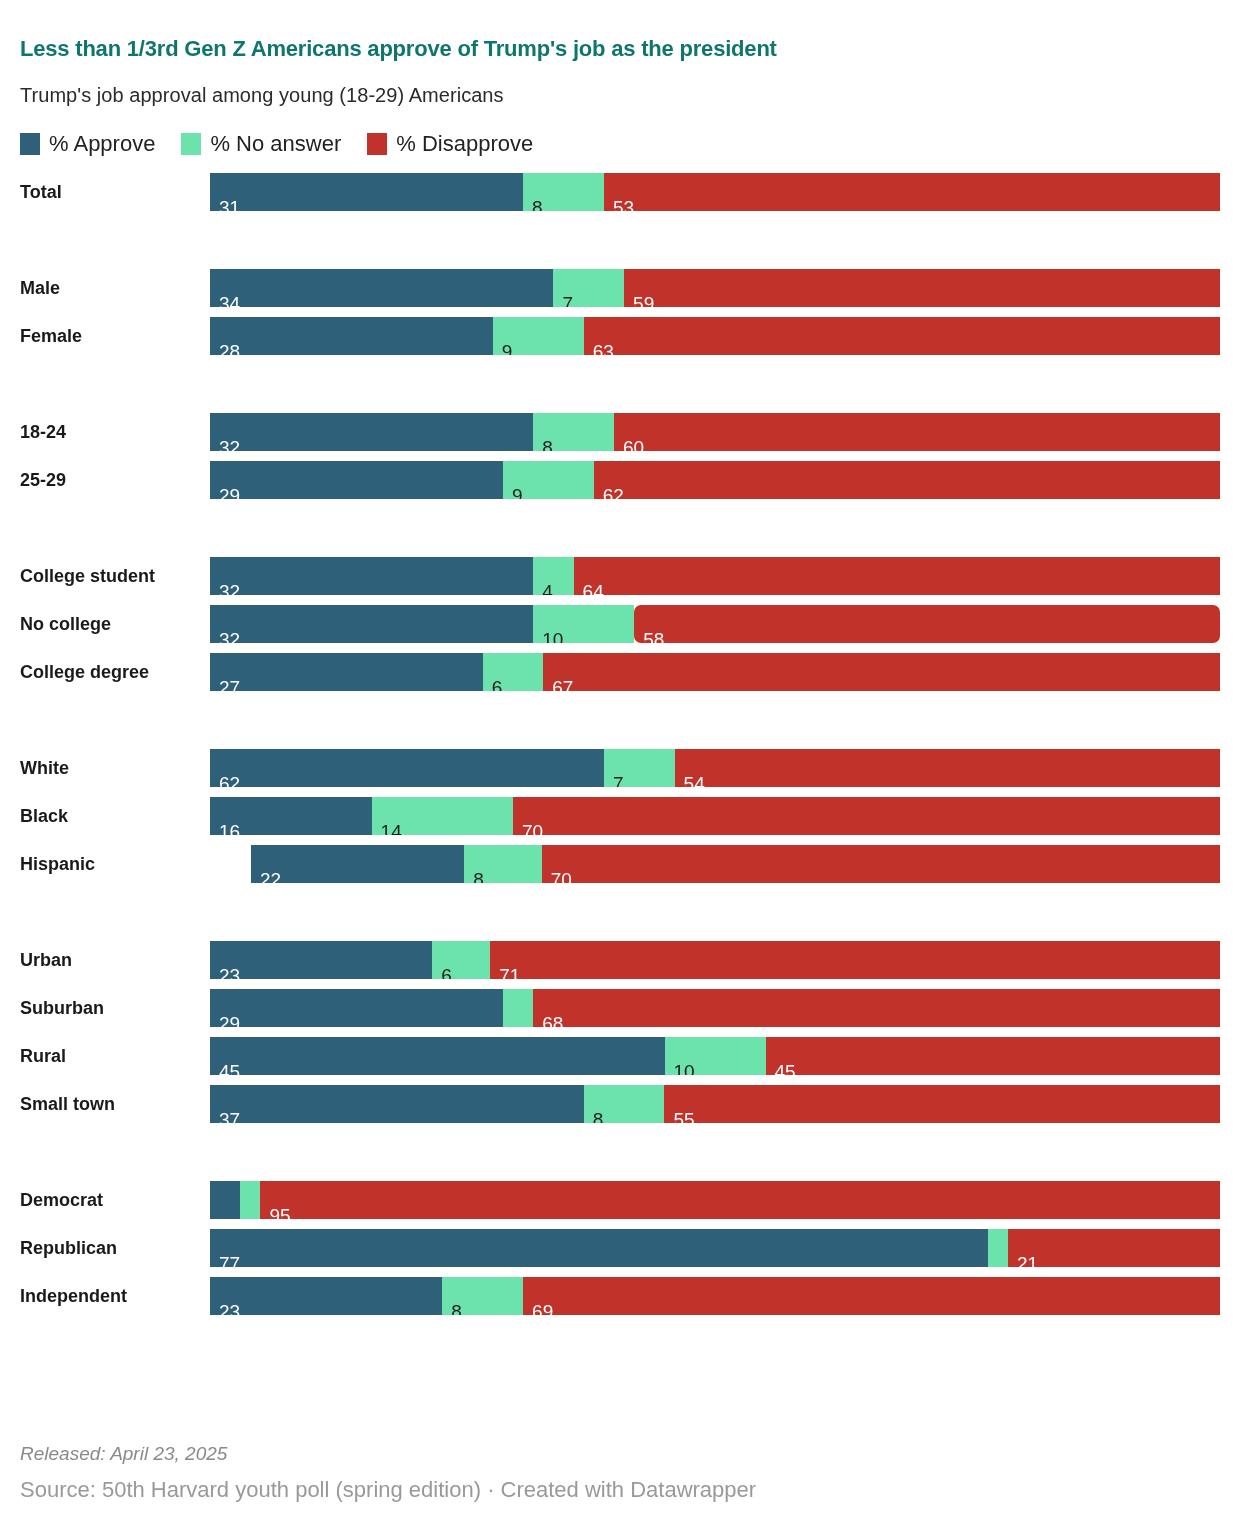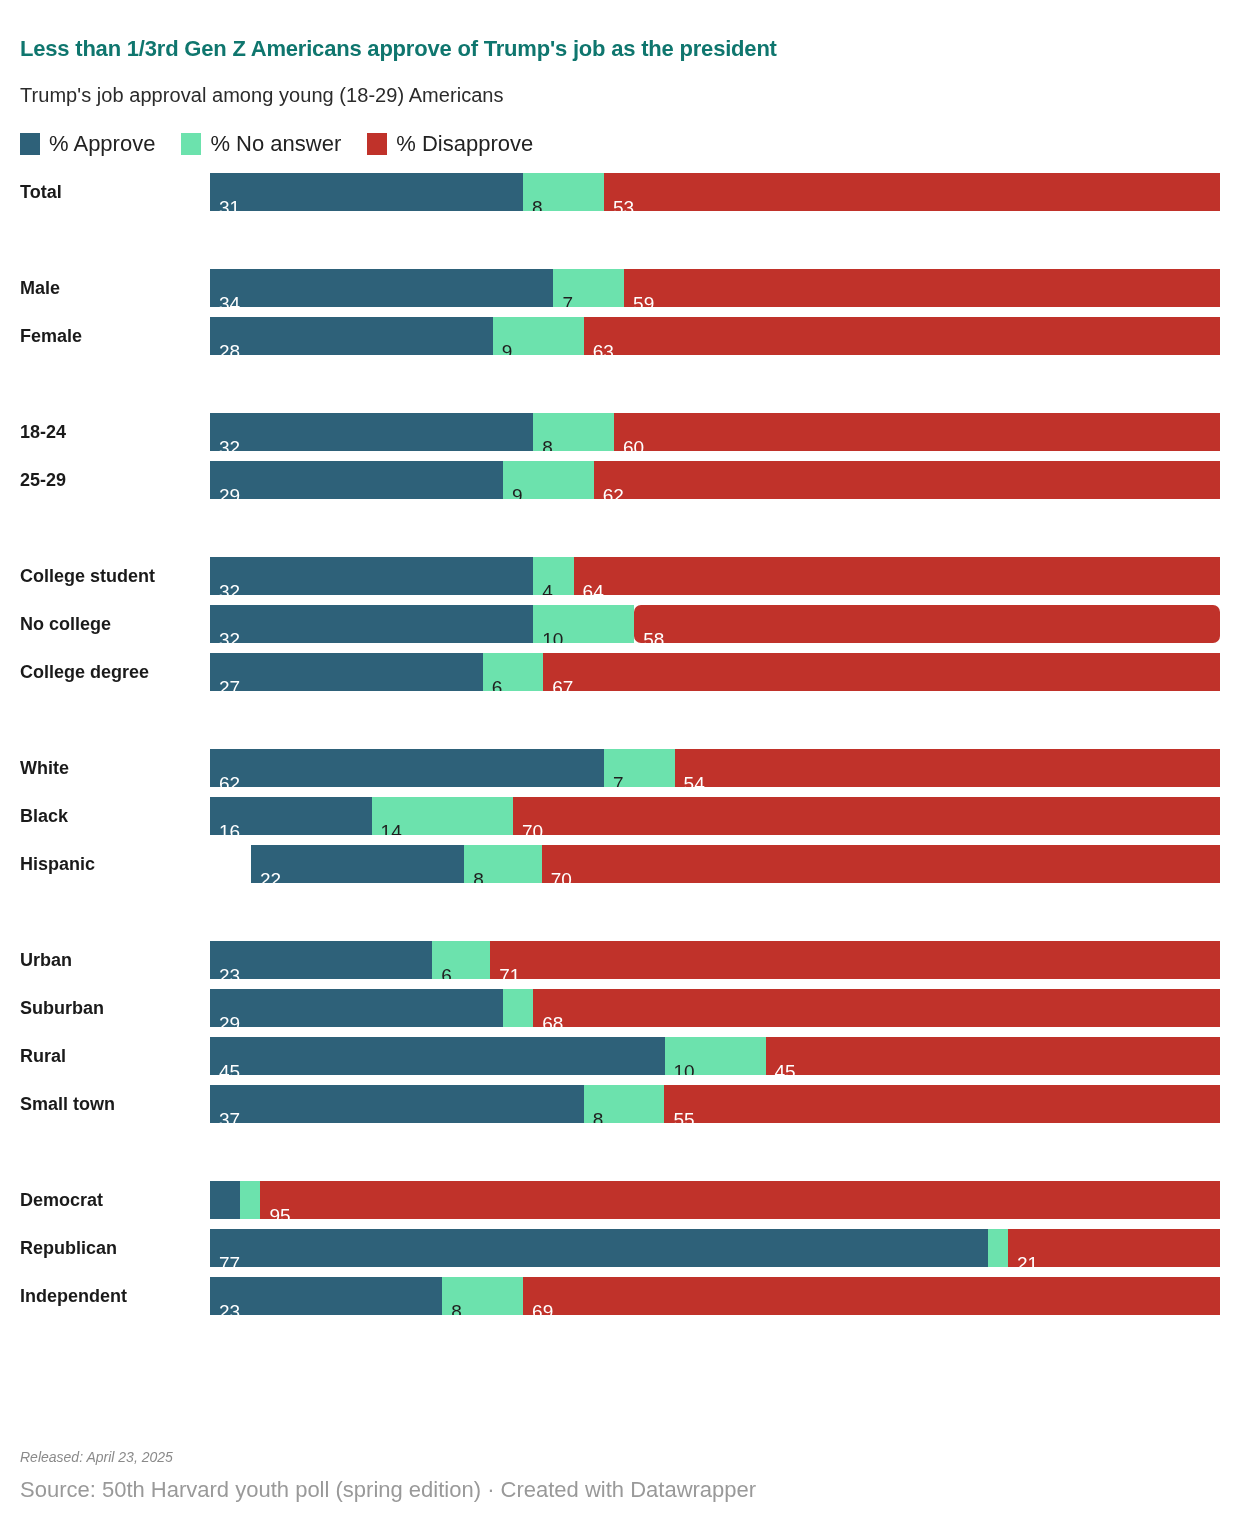--- a/index.html
+++ b/index.html
@@ -122,21 +122,21 @@
   .seg-noanswer .seg-value { color: #1f1f1f; }
 
   
   .footer {
     position: absolute;
     left: 20px;
     bottom: 18px;
     width: 1180px;
   }
   .footer-released {
-    font-size: 14px;
+    font-size: 19px;
     font-style: italic;
     color: #8a8a8a;
     margin: 0 0 12px 0;
   }
   .footer-source {
     font-size: 22px;
     color: #999999;
     margin: 0;
   }
 </style>

